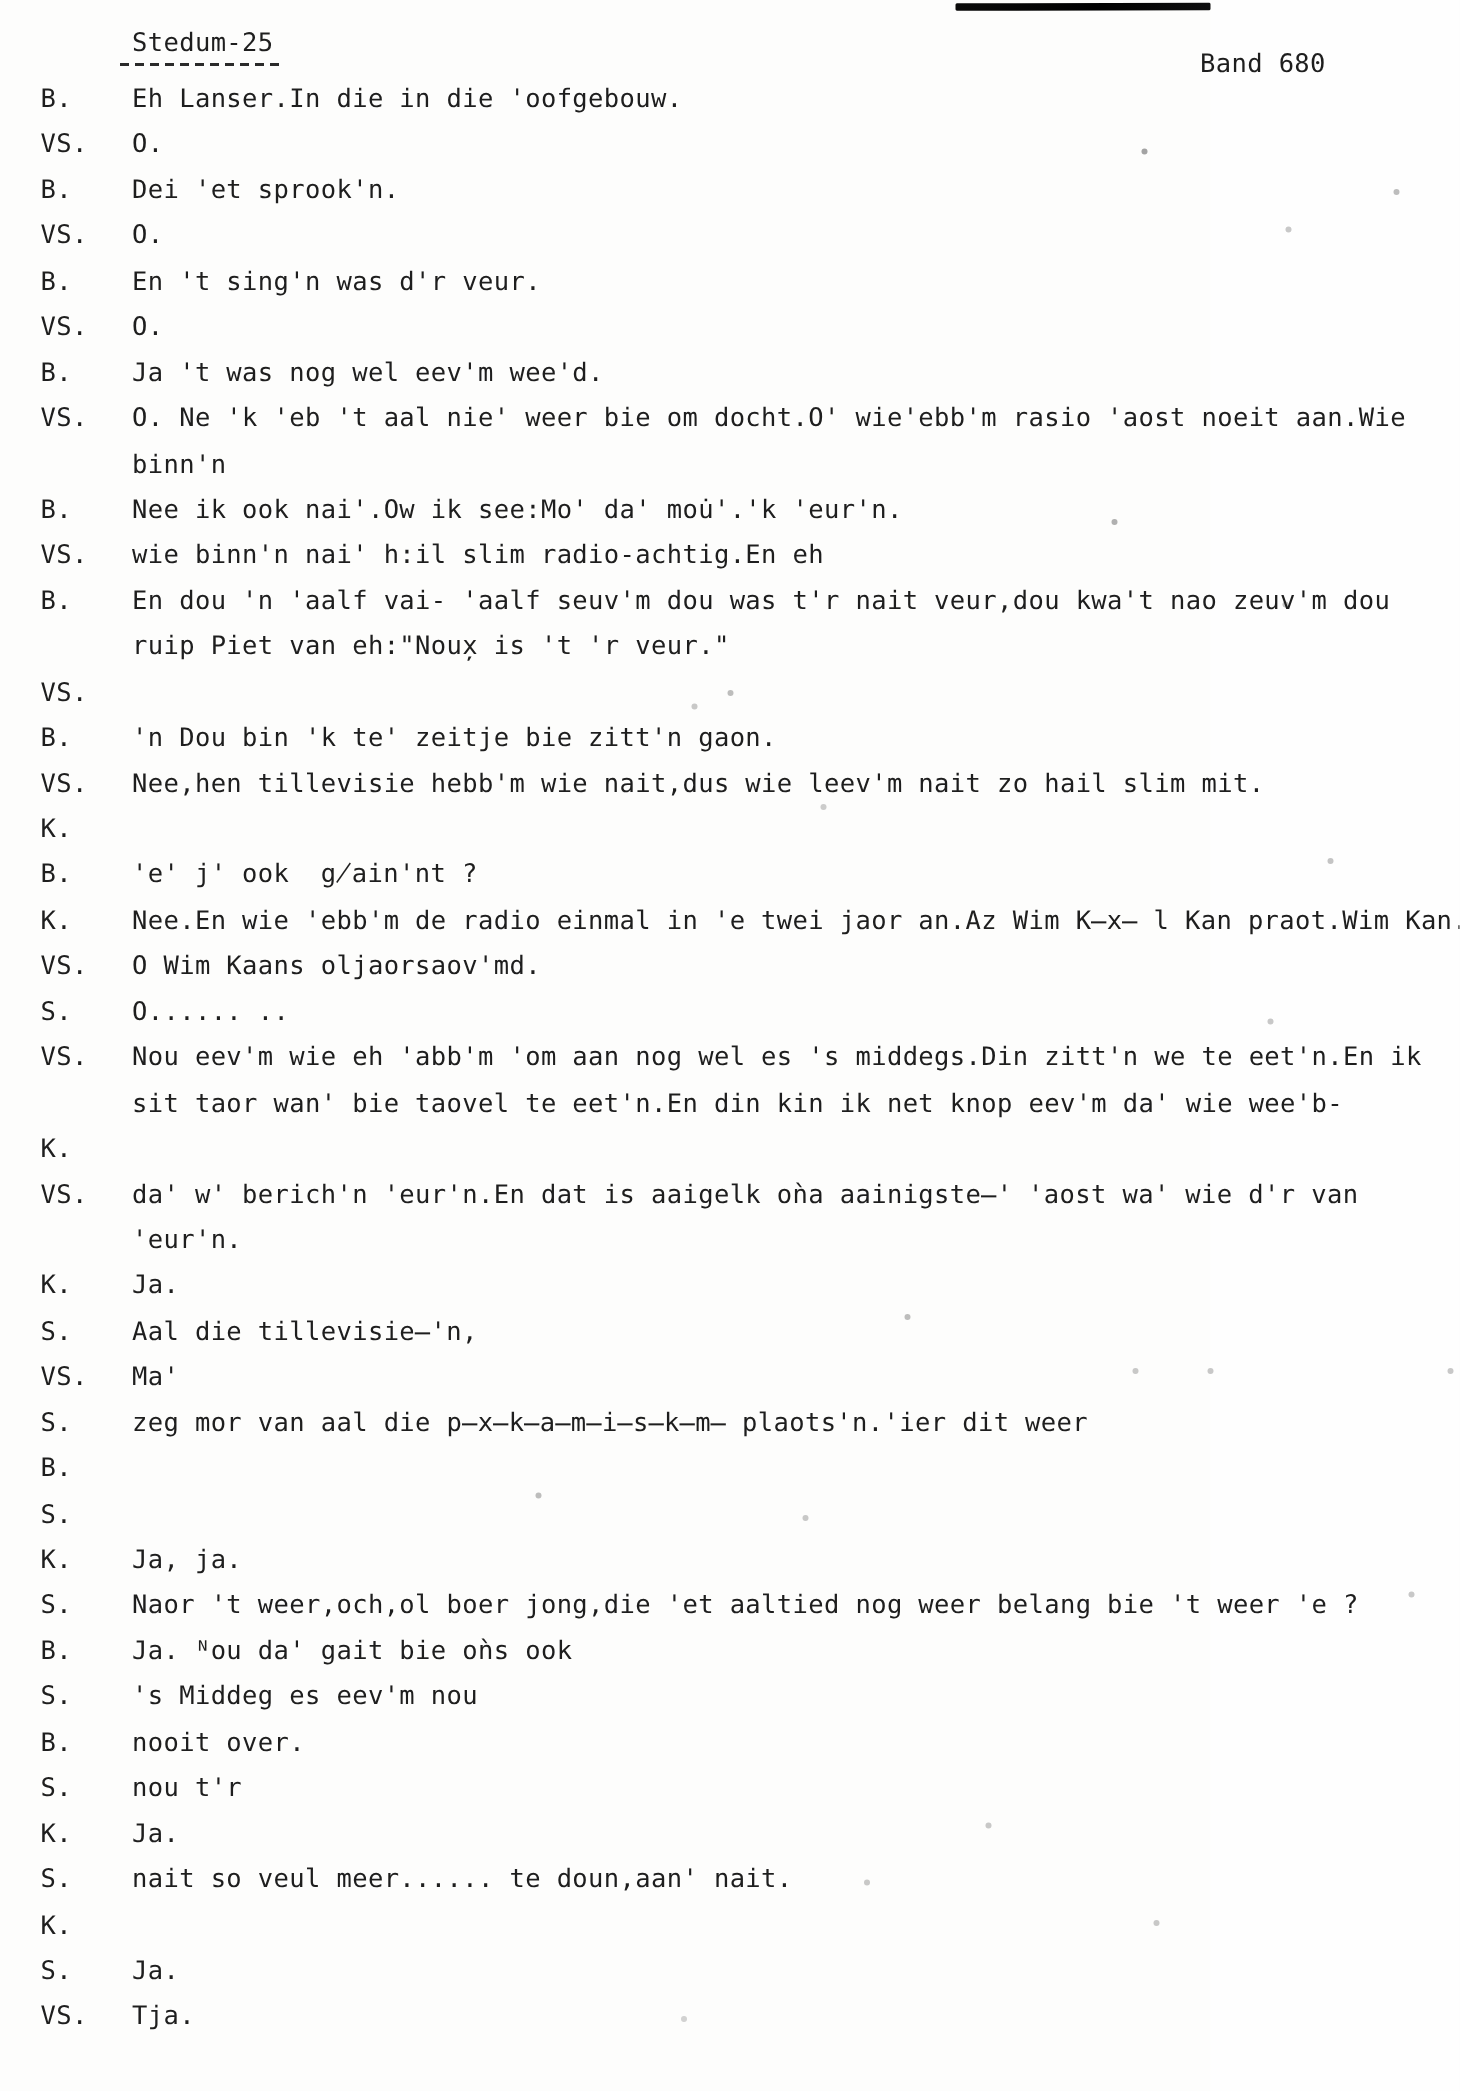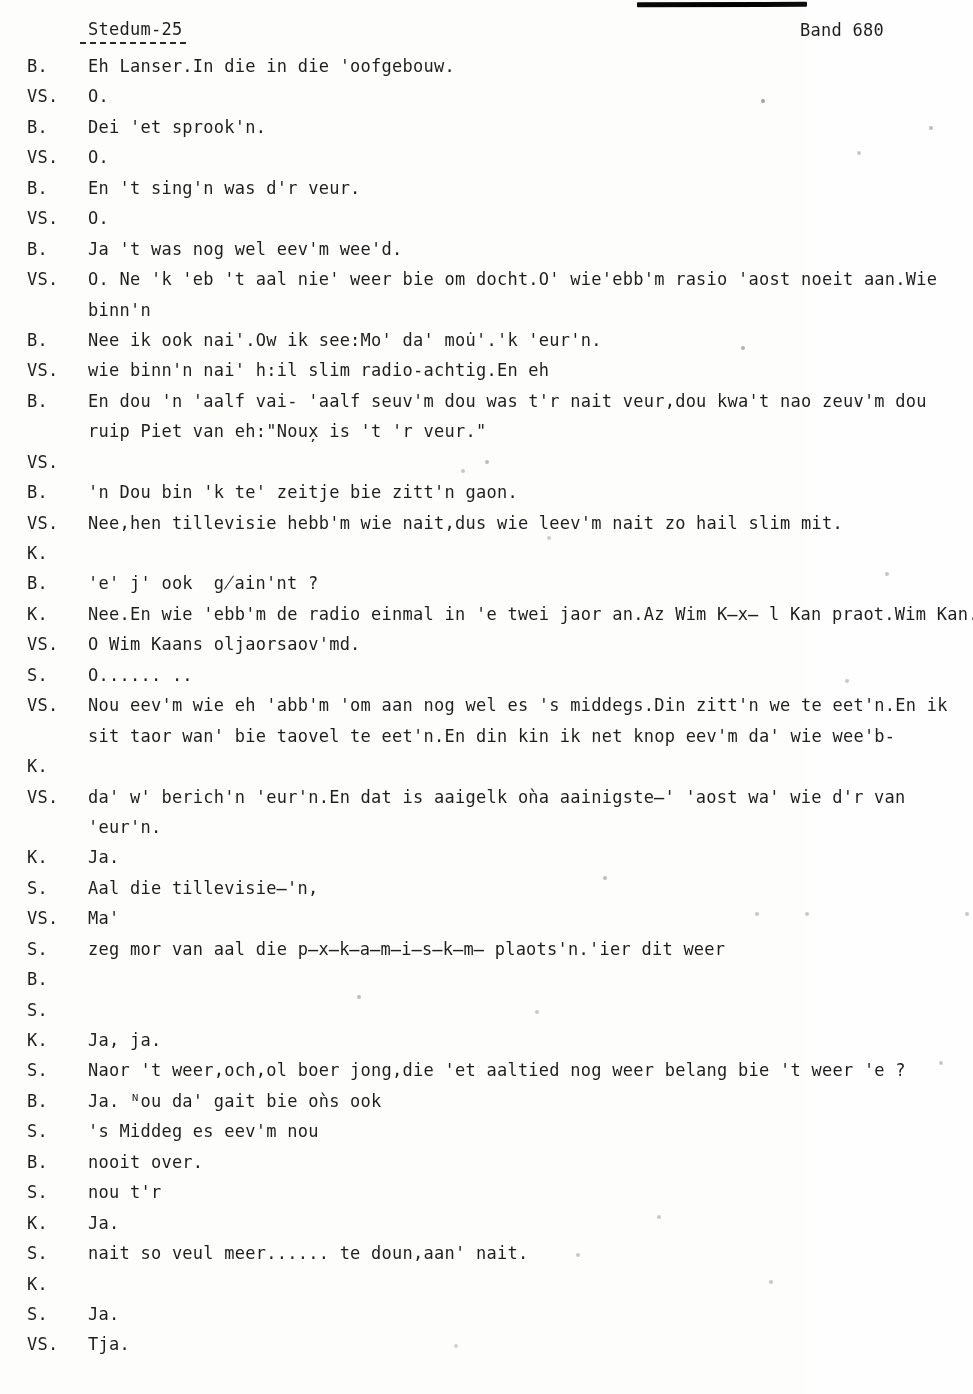--- a/index.html
+++ b/index.html
@@ -33,21 +33,21 @@
   .header-title {
     position: absolute;
     top: 19px;
     left: 80px;
     padding: 0 4px 3px 8px;
     border-bottom: 2px dashed #2a2a2a;
     white-space: nowrap;
   }
   .header-band {
     position: absolute;
-    top: 20px;
+    top: 33px;
     left: 800px;
     white-space: nowrap;
   }
   .transcript {
     position: absolute;
     top: 56px;
     left: 0;
     right: 0;
   }
   .line {

